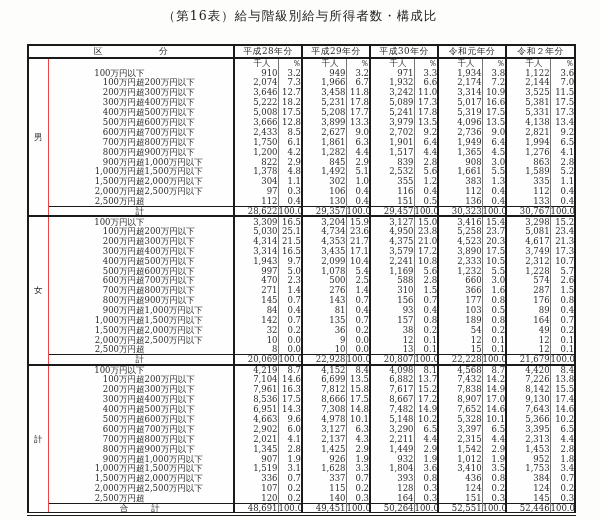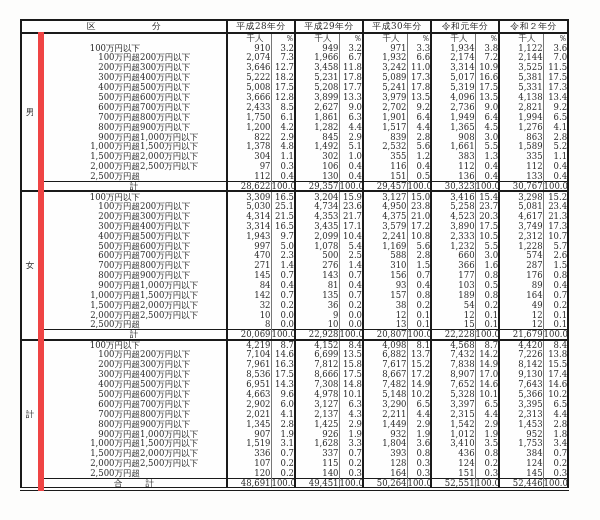--- a/index.html
+++ b/index.html
@@ -12,21 +12,21 @@
   .doc-title {
     text-align: center;
     font-size: 12.5px;
     padding-top: 8px;
     letter-spacing: 1px;
     color: #222;
   }
   table.stat-table {
     border-collapse: collapse;
     table-layout: fixed;
-    margin: 19px 0 0 20px;
+    margin: 19px 0 0 27px;
     width: 547px;
     border: 2px solid #1a1a1a;
     border-bottom: 4px double #1a1a1a;
     background: #fefefe;
   }
   .stat-table th, .stat-table td {
     font-size: 8.5px;
     line-height: 1;
     height: 9.9px;
     white-space: nowrap;
@@ -36,41 +36,42 @@
   }
   
   .stat-table thead th {
     border-bottom: 1.5px solid #1a1a1a;
     text-align: center;
     height: 13px;
     font-size: 8.8px;
     letter-spacing: 0.5px;
   }
   
-  .label-cell { border-left: 6px solid #ef4444; }
+  .label-cell { border-left: 1px solid #ef4444; }
   .g-start    { border-left: 2px solid #1a1a1a; }
   .pct        { border-left: 1px solid #777; }
   
   tr.sec-start td { border-top: 2px solid #1a1a1a; }
   tr.total-row td { border-top: 1.6px solid #1a1a1a; }
   
   .num { text-align: right; padding-right: 4px; }
   .pct { text-align: right; padding-right: 2px; }
   .unit { color: #333; }
   td.num.unit { padding-right: 7px; }
   .group-cell { text-align: center; vertical-align: middle; font-size: 9px; }
   .label-cell { text-align: left; }
   .ll { display: inline-block; width: 96px; text-align: right; }
   .lr { display: inline-block; width: 84px; text-align: left; }
   td.total-label { text-align: center; letter-spacing: 2px; }
 </style>
 </head>
 <body>
 
 <div class="page">
+  <div class="doc-title">（第16表）給与階級別給与所得者数・構成比</div>
   <table class="stat-table">
     <colgroup>
       <col style="width:20px">
         <col style="width:186px">
       <col style="width:44px">
         <col style="width:24px">
       <col style="width:44px">
         <col style="width:24px">
       <col style="width:44px">
         <col style="width:24px">

